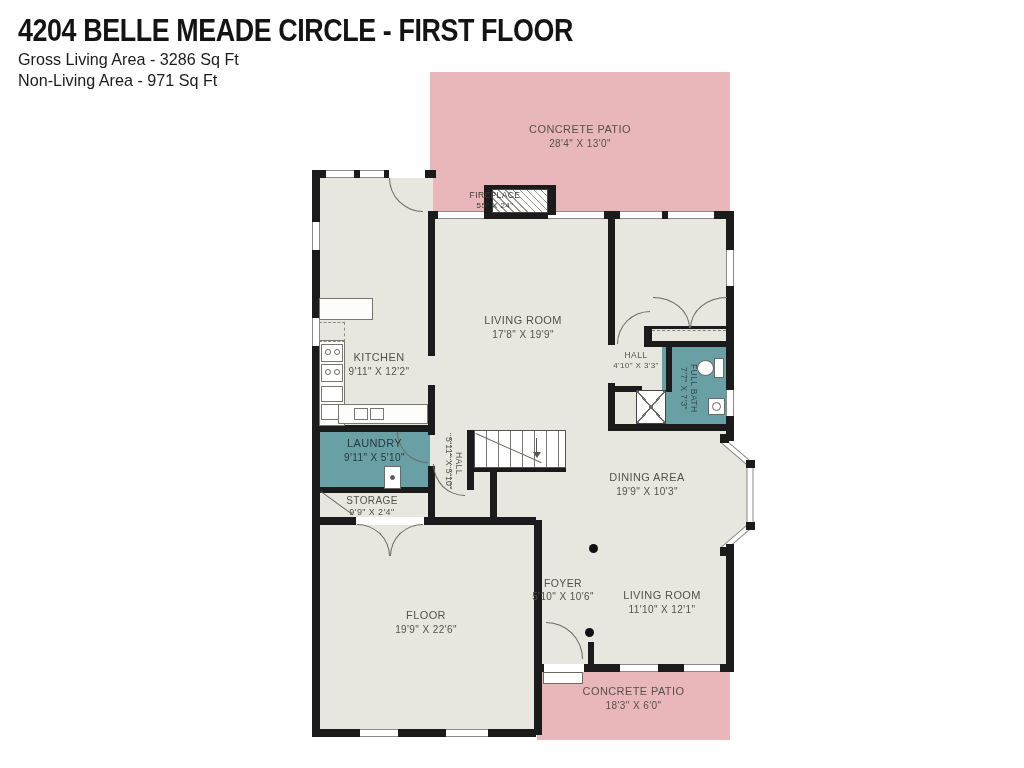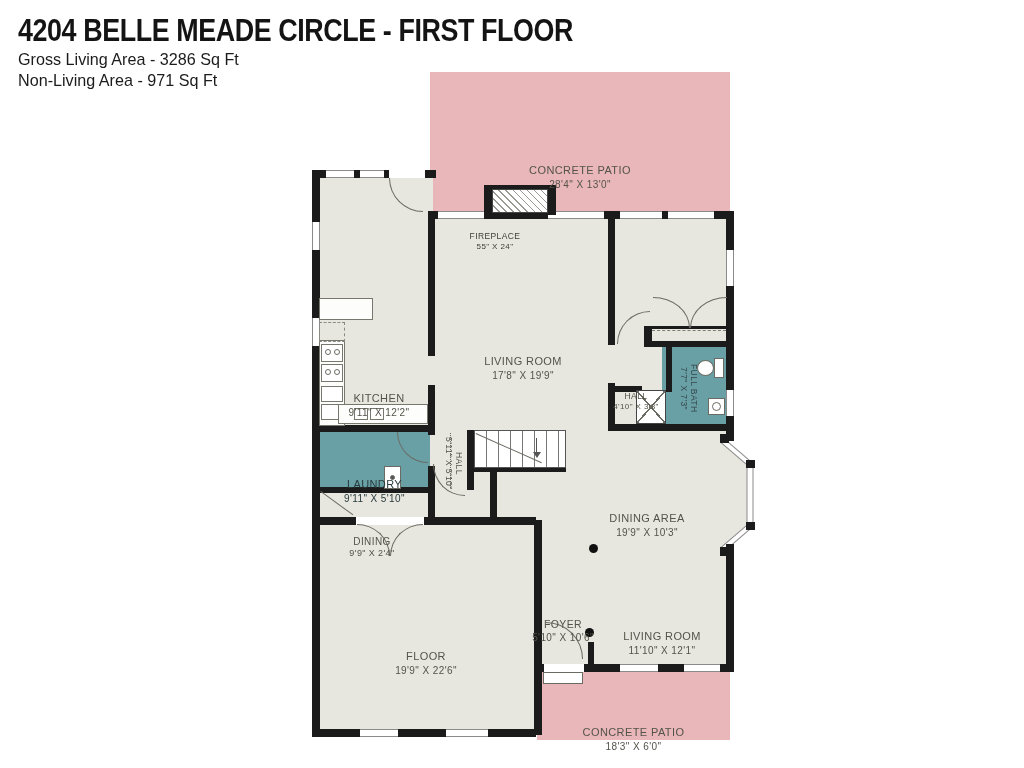--- a/index.html
+++ b/index.html
@@ -14,21 +14,21 @@
   .win-h{position:absolute;background:#fff;border-top:1px solid #8a8a8a;border-bottom:1px solid #8a8a8a;
          box-sizing:border-box;background-image:linear-gradient(to bottom,transparent 46%,#8a8a8a 46%,#8a8a8a 58%,transparent 58%);}
   .win-v{position:absolute;background:#fff;border-left:1px solid #8a8a8a;border-right:1px solid #8a8a8a;
          box-sizing:border-box;background-image:linear-gradient(to right,transparent 46%,#8a8a8a 46%,#8a8a8a 58%,transparent 58%);}
   .arc{position:absolute;box-sizing:border-box;border:0 solid #6b6b63;}
   .arc.bl{border-left-width:1.5px;border-bottom-width:1.5px;border-bottom-left-radius:100%;}
   .arc.tr{border-top-width:1.5px;border-right-width:1.5px;border-top-right-radius:100%;}
   .arc.tl{border-top-width:1.5px;border-left-width:1.5px;border-top-left-radius:100%;}
   .fixture{position:absolute;background:#fff;border:1.5px solid #6b6b63;box-sizing:border-box;}
   .lbl{position:absolute;color:#53534a;text-align:center;line-height:1.35;letter-spacing:.4px;}
-  .lbl .ln{font-size:11px;margin-top:41px;}
+  .lbl .ln{font-size:11px;}
   .lbl .ld{font-size:10px;}
   .lbl.small .ln{font-size:8.5px;}
   .lbl.small .ld{font-size:8px;}
   .vlbl{position:absolute;color:#35474a;writing-mode:vertical-rl;text-align:center;line-height:1.25;letter-spacing:.4px;}
   .vlbl div{font-size:8.5px;}
   .dot{position:absolute;width:9px;height:9px;border-radius:50%;background:#111;}
   .dash-h{position:absolute;border-bottom:1px dashed #7d7d74;}
   .dot-line-v{position:absolute;border-left:1px dotted #6b6b63;}
   #title{position:absolute;left:18px;top:12px;color:#141414;}
   #title .t1{font-size:32px;font-weight:800;letter-spacing:-.5px;transform:scaleX(.84);transform-origin:left;white-space:nowrap;}
@@ -194,21 +194,21 @@
   </div>
   <div class="lbl" style="left:319px;top:436px;width:111px;color:#273a3d;">
     <div class="ln">LAUNDRY</div>
     <div class="ld">9'11" X 5'10"</div>
   </div>
   <div class="vlbl" style="left:443px;top:434px;height:58px;color:#53534a;">
     <div>HALL</div>
     <div>5'11" X 5'10"</div>
   </div>
   <div class="lbl small" style="left:322px;top:494px;width:100px;line-height:1.3;">
-    <div class="ln" style="font-size:10px;">DINING</div>
+    <div class="ln" style="font-size:10px;">STORAGE</div>
     <div class="ld" style="font-size:9px;">9'9" X 2'4"</div>
   </div>
   <div class="lbl" style="left:563px;top:470px;width:168px;">
     <div class="ln">DINING AREA</div>
     <div class="ld">19'9" X 10'3"</div>
   </div>
   <div class="lbl" style="left:315px;top:608px;width:222px;">
     <div class="ln">FLOOR</div>
     <div class="ld">19'9" X 22'6"</div>
   </div>

